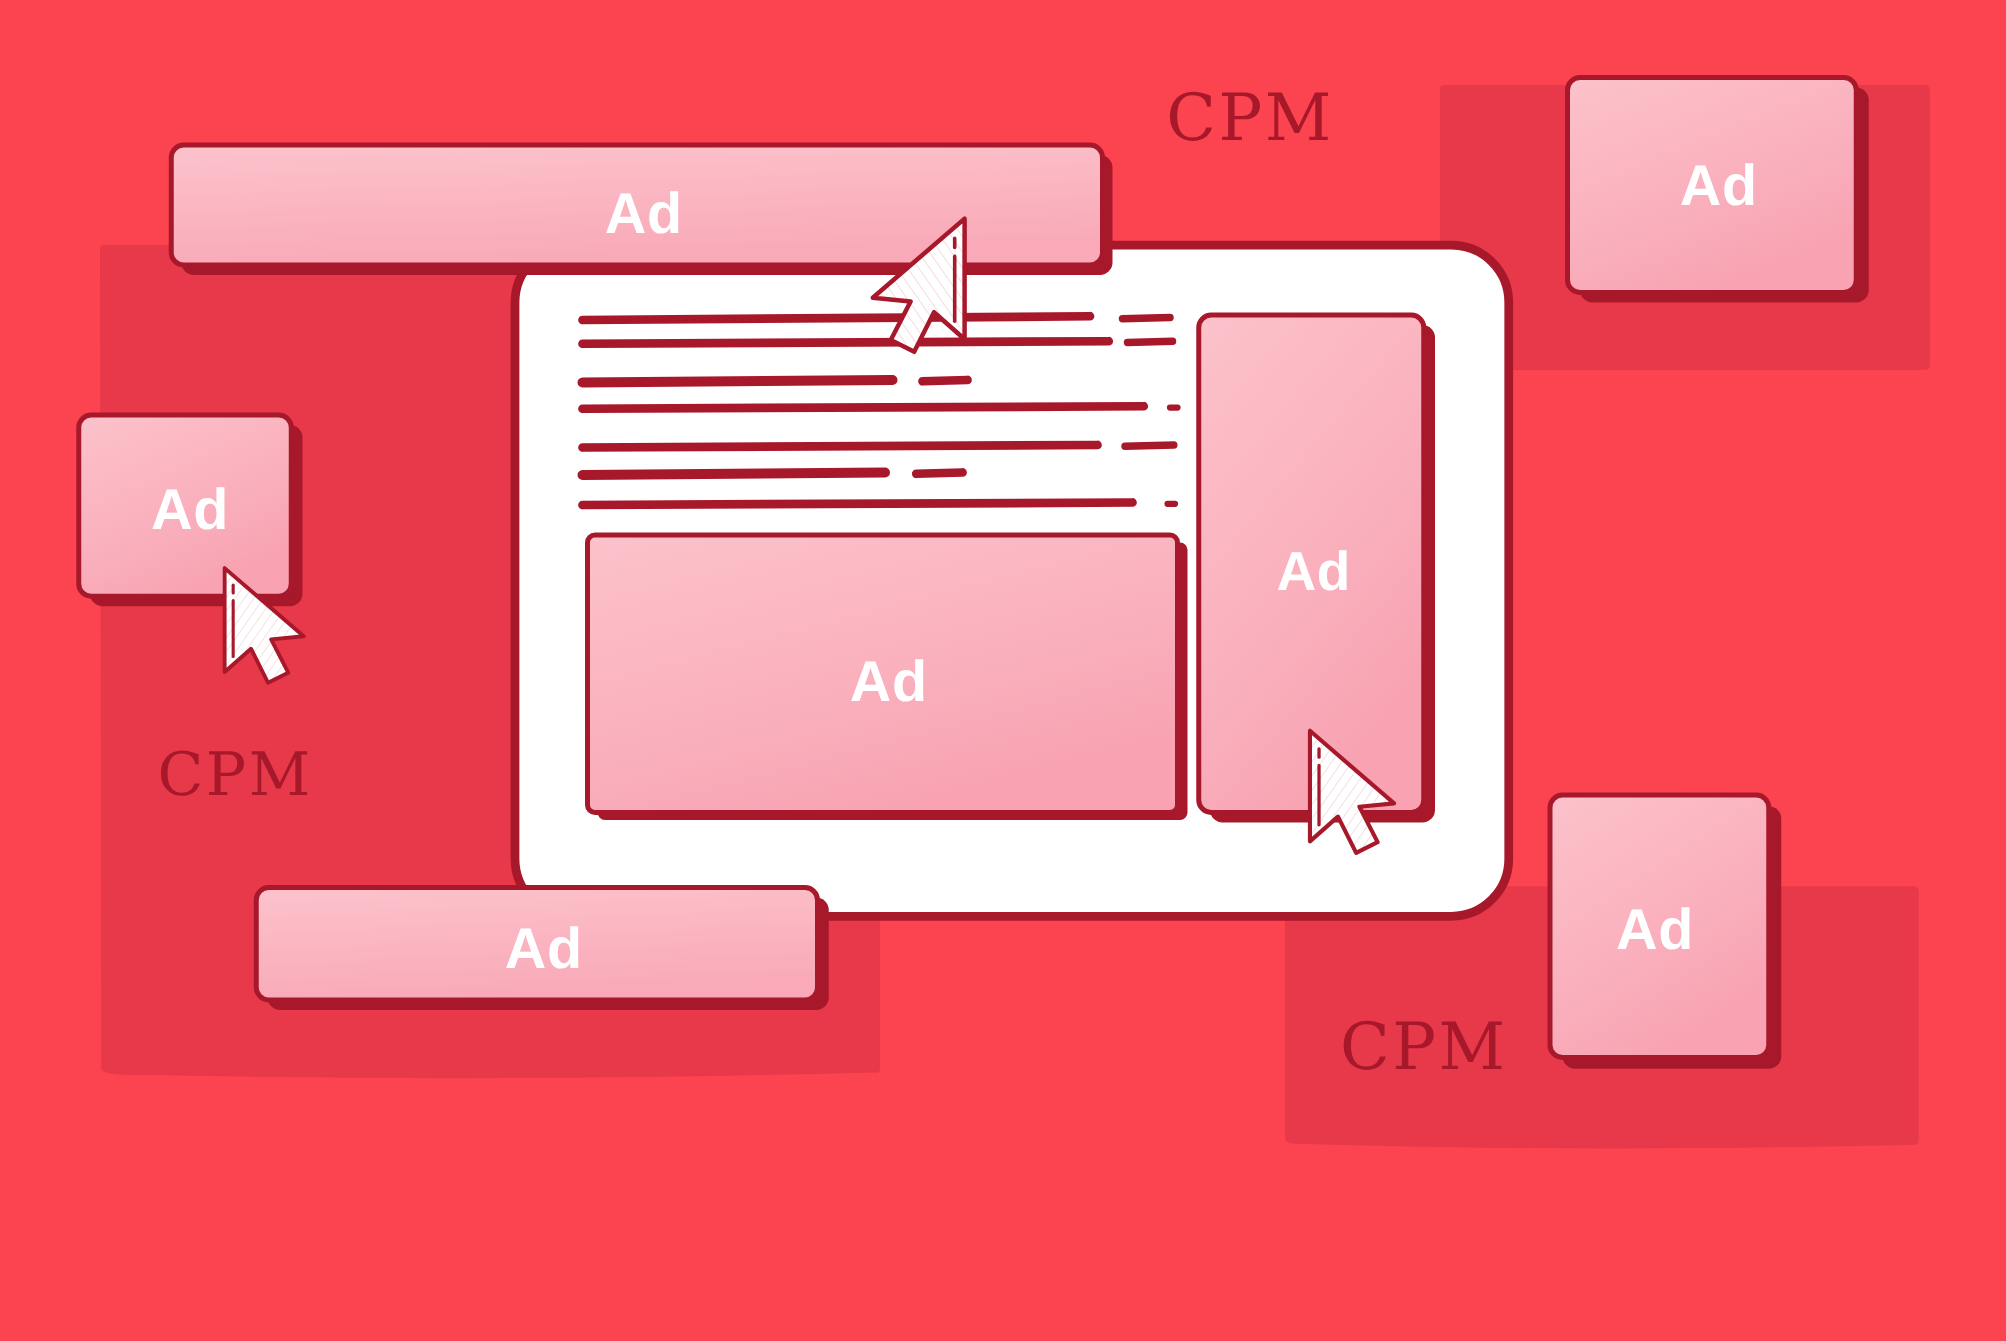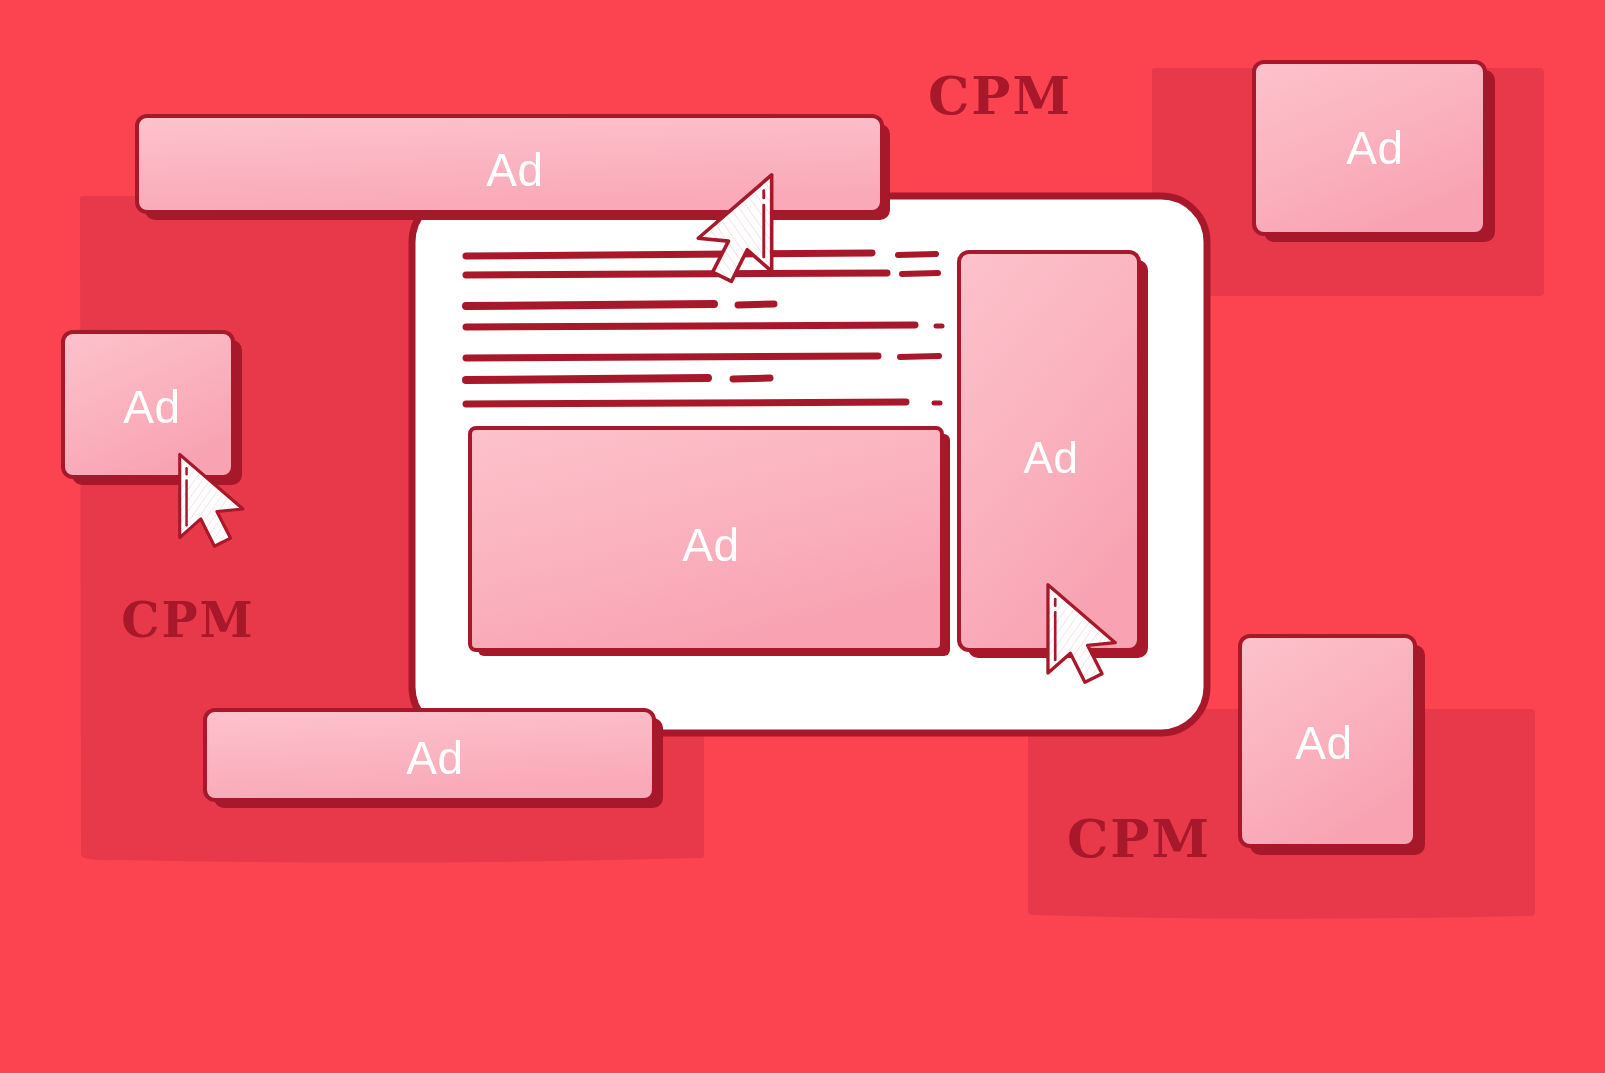--- a/index.html
+++ b/index.html
@@ -23,32 +23,32 @@
   #artboard svg {
     display: block;
     width: 1605px;
     height: 1073px;
   }
   
   .lbl {
     position: absolute;
     color: #FFFFFF;
     font-family: "Liberation Sans", sans-serif;
-    font-weight: 400;
+    font-weight: 700;
     letter-spacing: 0.5px;
     white-space: nowrap;
     transform: translate(-50%, -50%);
     pointer-events: none;
     user-select: none;
   }
   .cpm {
     position: absolute;
     color: #A8182B;
     font-family: "DejaVu Serif", serif;
-    font-weight: 700;
+    font-weight: 400;
     letter-spacing: 2px;
     white-space: nowrap;
     transform: translate(-50%, -50%);
     user-select: none;
   }
   .hotspot {
     position: absolute;
   }
 </style>
 </head>

